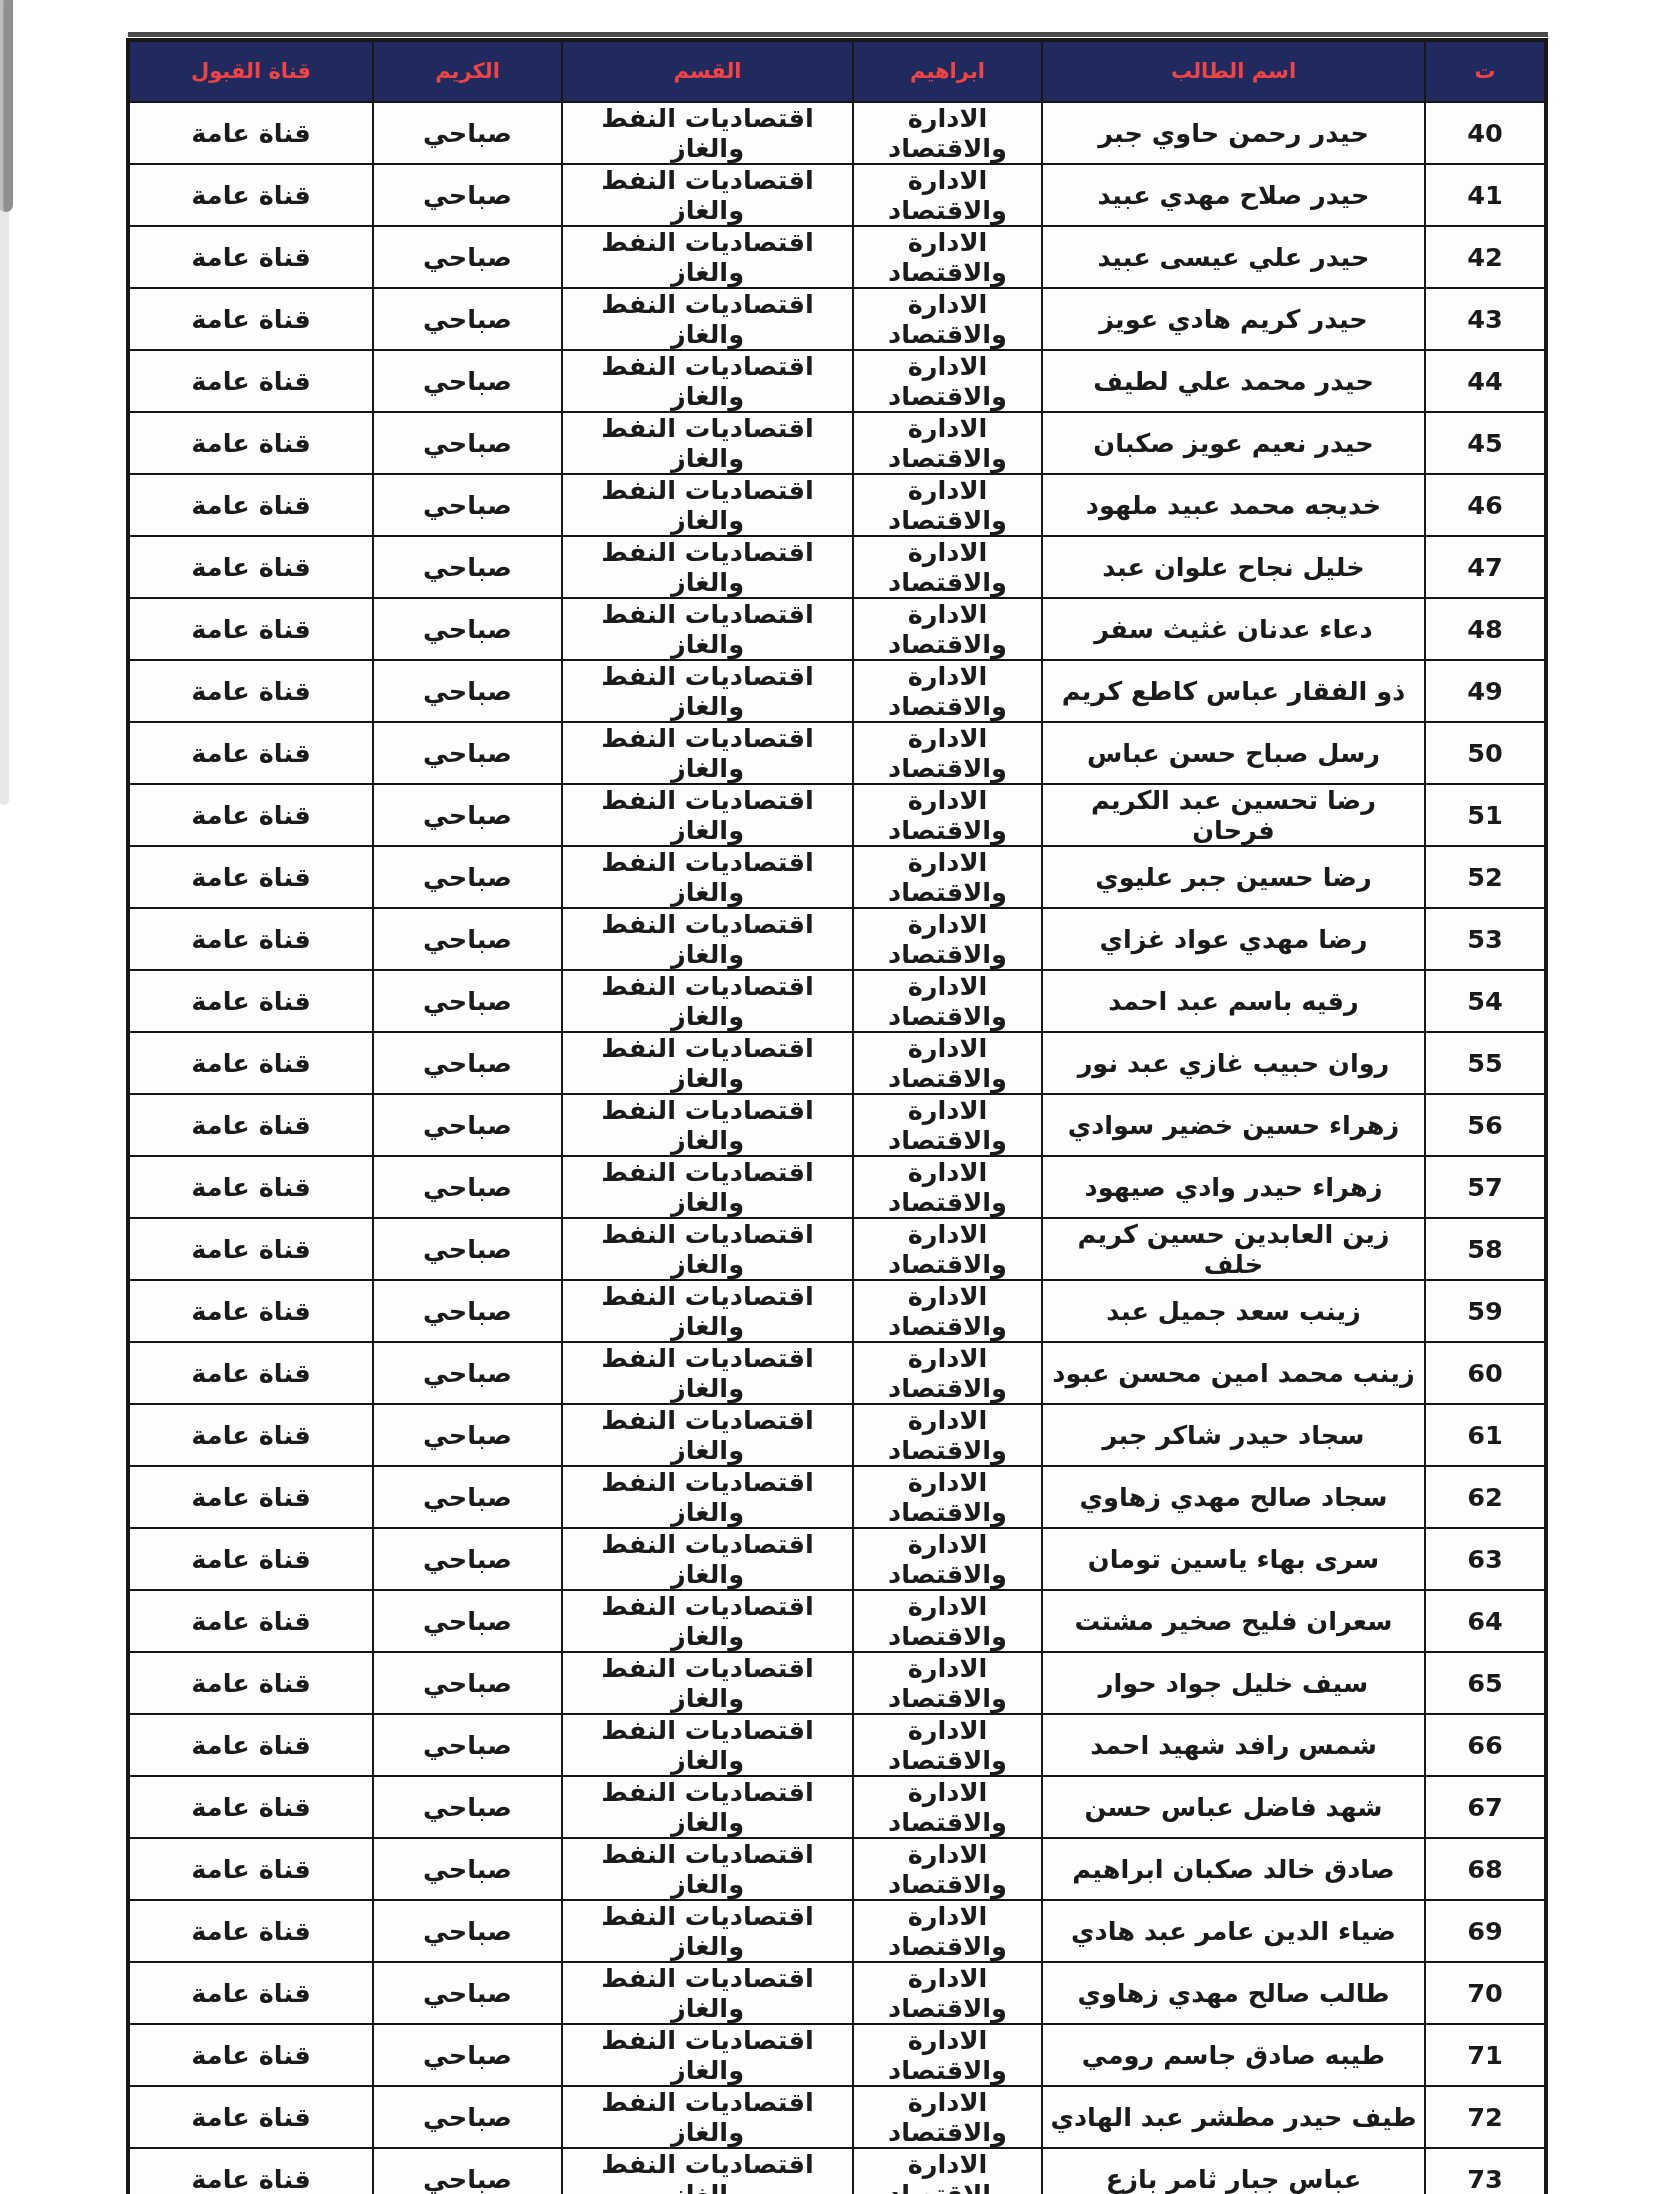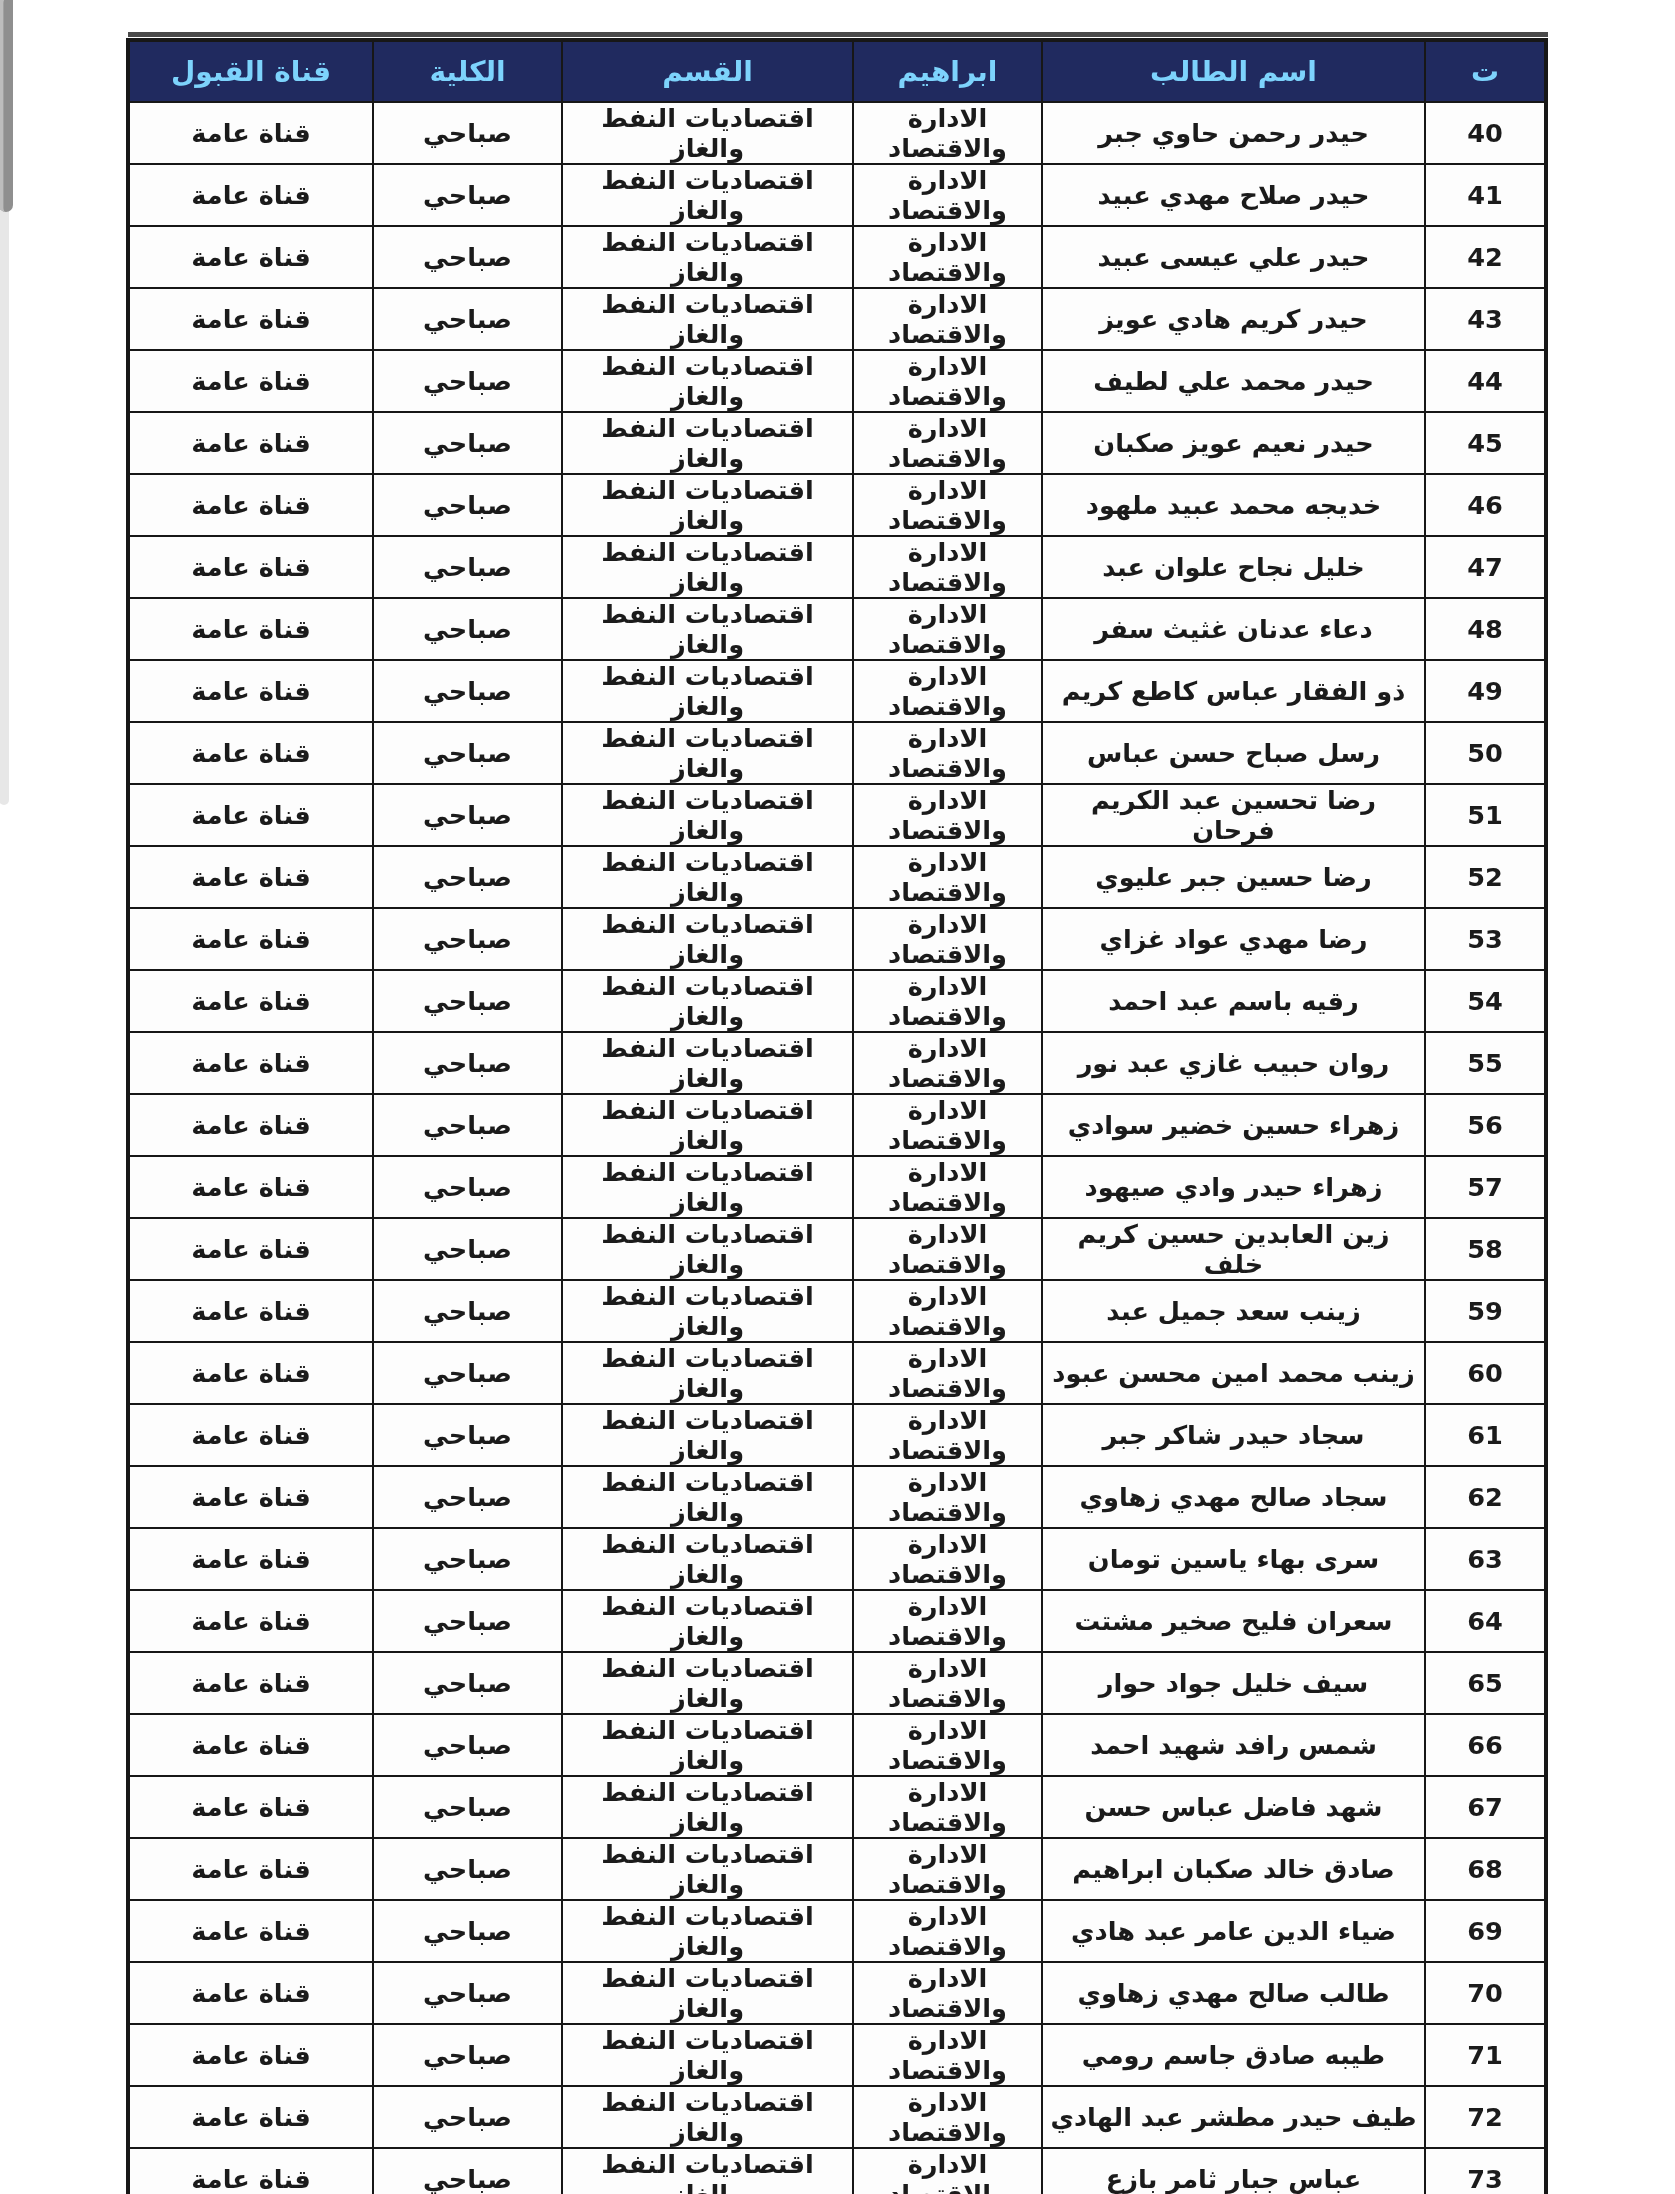--- a/index.html
+++ b/index.html
@@ -59,23 +59,23 @@
     border-top-width: 2.9px;
     border-bottom-width: 2.9px;
     text-align: center;
     vertical-align: middle;
     padding: 0 4.4px;
     overflow: hidden;
     color: #1b1b1b;
   }
   table.admission thead th {
     background: #202a5f;
-    color: #7dd3fc;
+    color: #ef4444;
     font-weight: 700;
-    font-size: 28px;
+    font-size: 21px;
     height: 59px;
   }
   table.admission tbody td {
     height: 47px;
     font-weight: 700;
     font-size: 25.6px;
     background: #fdfdfd;
   }
   td.c-no {
     font-size: 32px;
@@ -102,21 +102,21 @@
         <col style="width:291px">
         <col style="width:189px">
         <col style="width:245px">
       </colgroup>
       <thead>
         <tr>
           <th>ت</th>
           <th>اسم الطالب</th>
           <th>ابراهيم</th>
           <th>القسم</th>
-          <th>الكلية</th>
+          <th>الكريم</th>
           <th>قناة القبول</th>
         </tr>
       </thead>
       <tbody id="rows">
           <tr>
     <td class="c-no">40</td>
     <td class="c-name">حيدر رحمن حاوي جبر</td>
     <td class="c-college">الادارة والاقتصاد</td>
     <td class="c-dept">اقتصاديات النفط والغاز</td>
     <td class="c-study">صباحي</td>

